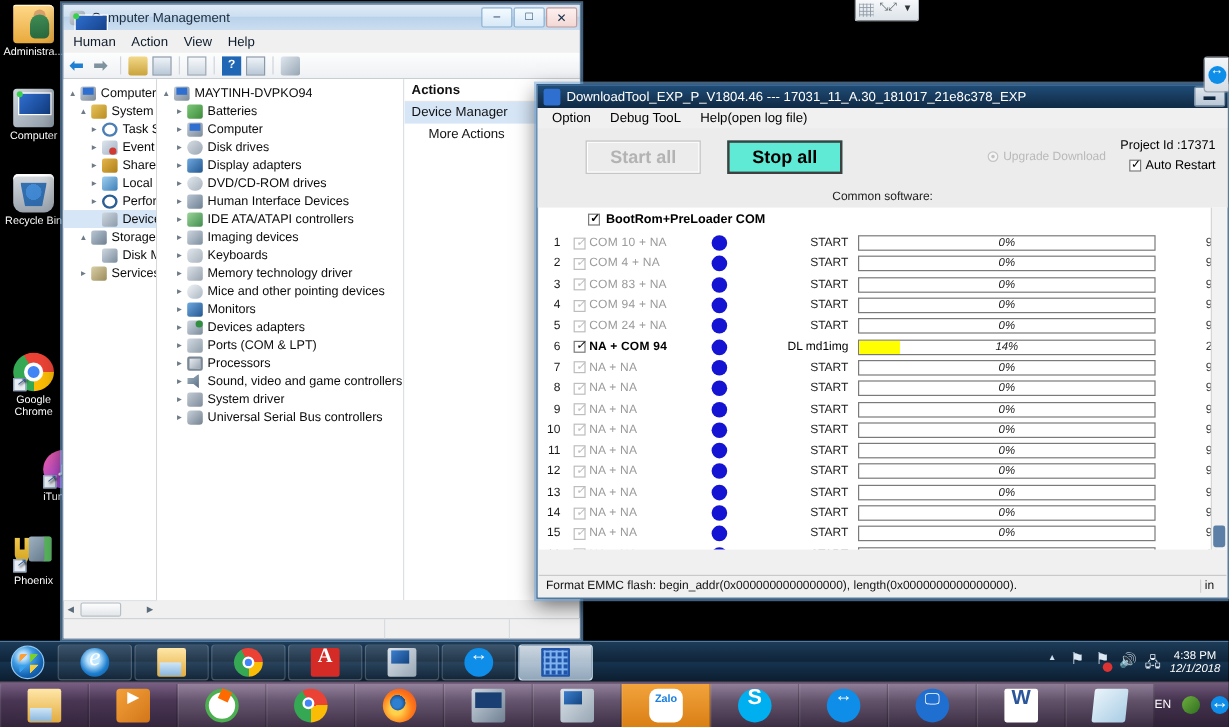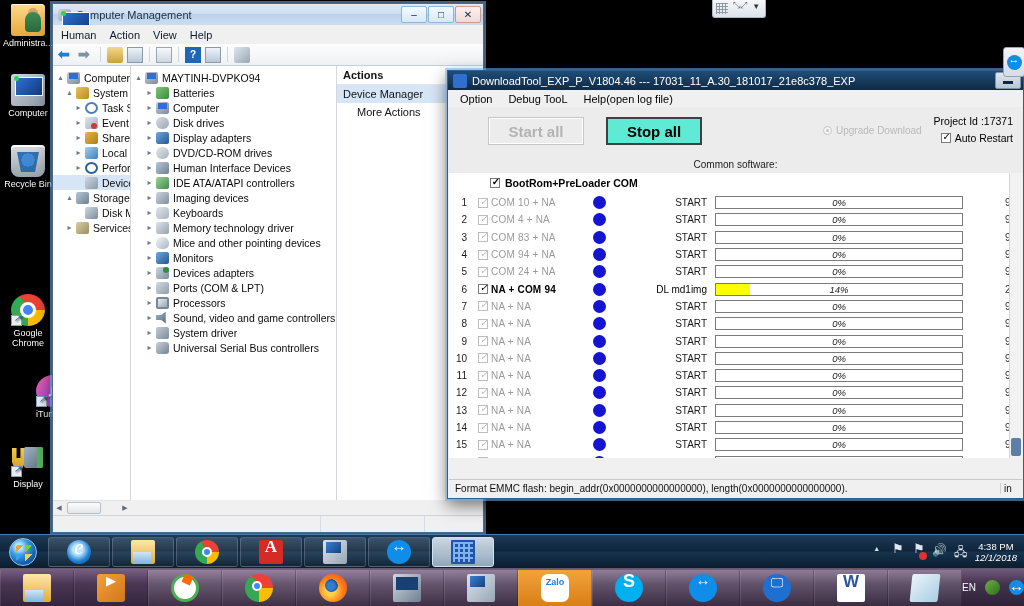--- a/index.html
+++ b/index.html
@@ -349,21 +349,21 @@
   <div class="desk-icon" style="left:0px;top:375px;padding-left:36px;">
     <span class="glyph ic-itunes">
         <i class="shortcut-arrow"></i>
       </span>
     <span class="lbl">iTunes</span>
   </div>
   <div class="desk-icon" style="left:0px;top:445px;">
     <span class="glyph ic-phoenix">
         <i class="shortcut-arrow"></i>
       </span>
-    <span class="lbl">Display</span>
+    <span class="lbl">Phoenix</span>
   </div>
 
   <div class="win" id="cmwin">
     <div class="win-title">
       <span class="t-ico ic-monitor" style="width:13px;height:12px;"></span>
       <span class="t-text">Computer Management</span>
       <span class="win-btns">
         <span class="win-btn">–</span>
         <span class="win-btn">□</span>
         <span class="win-btn close">✕</span>

